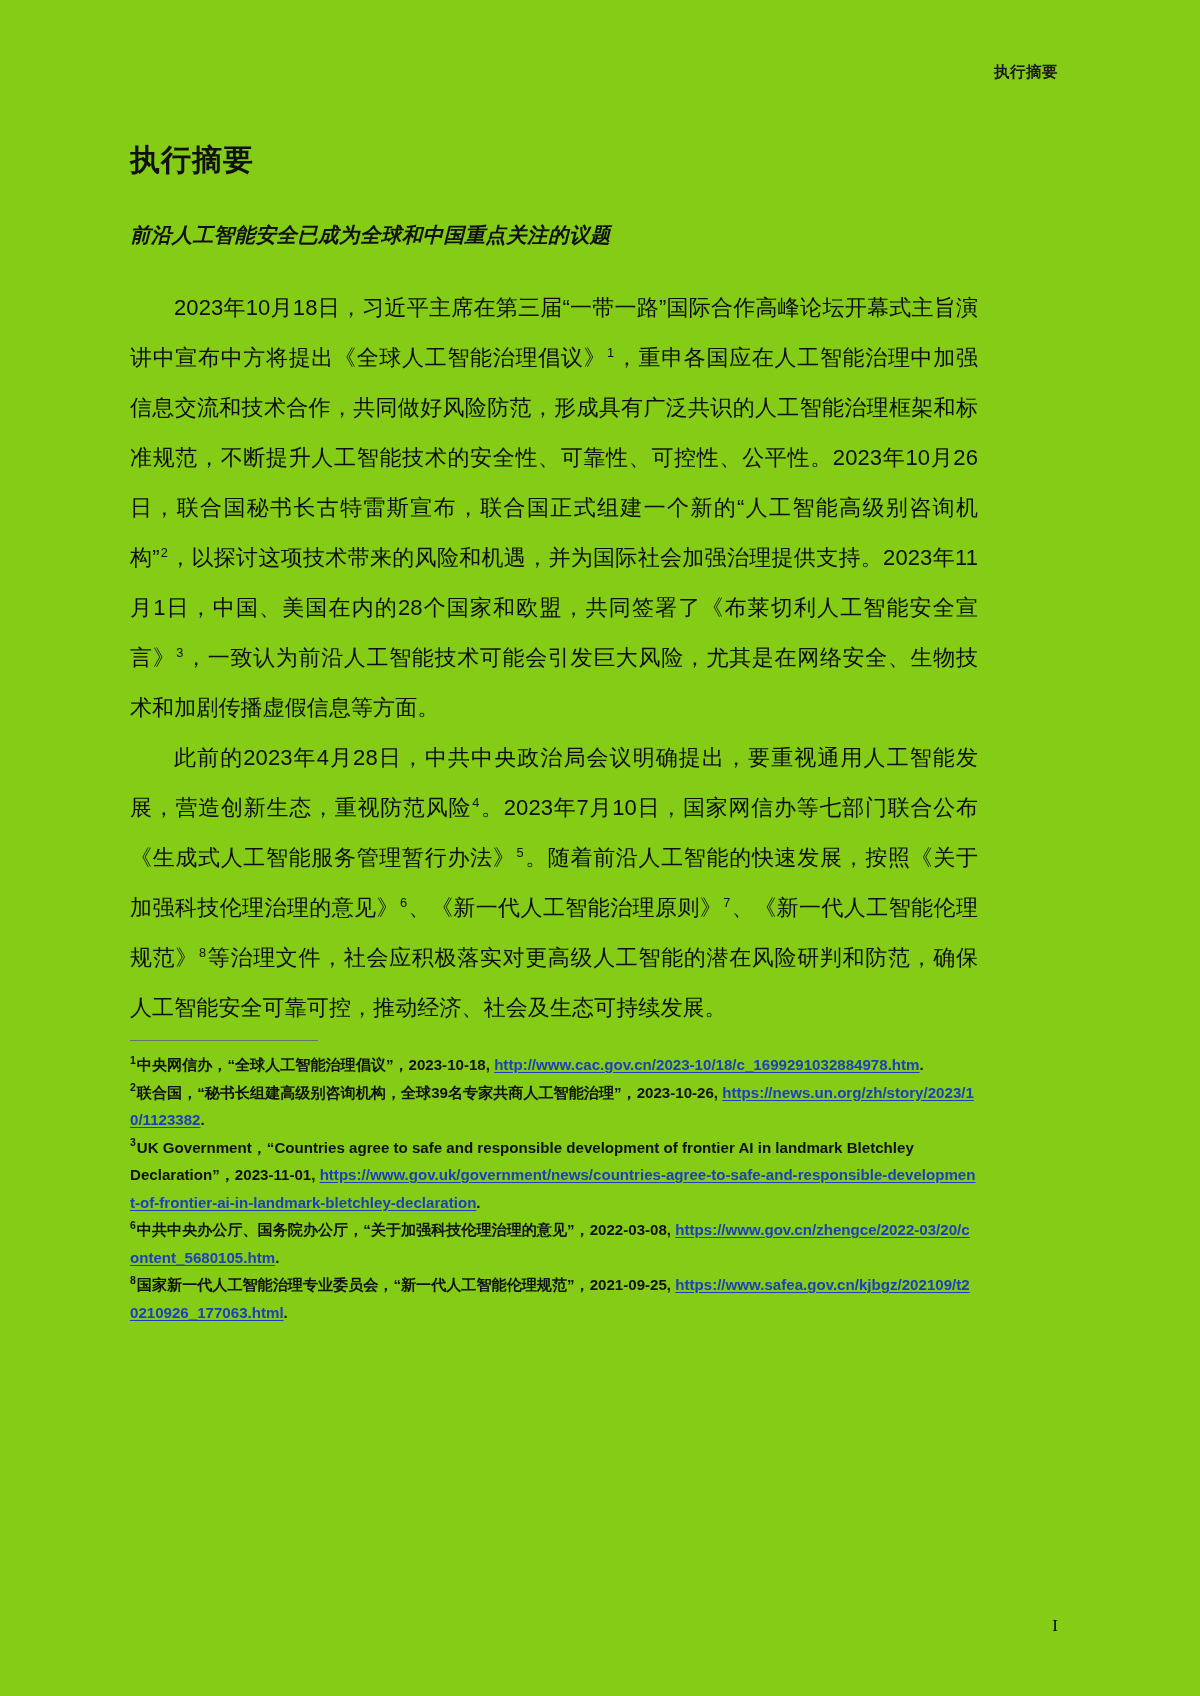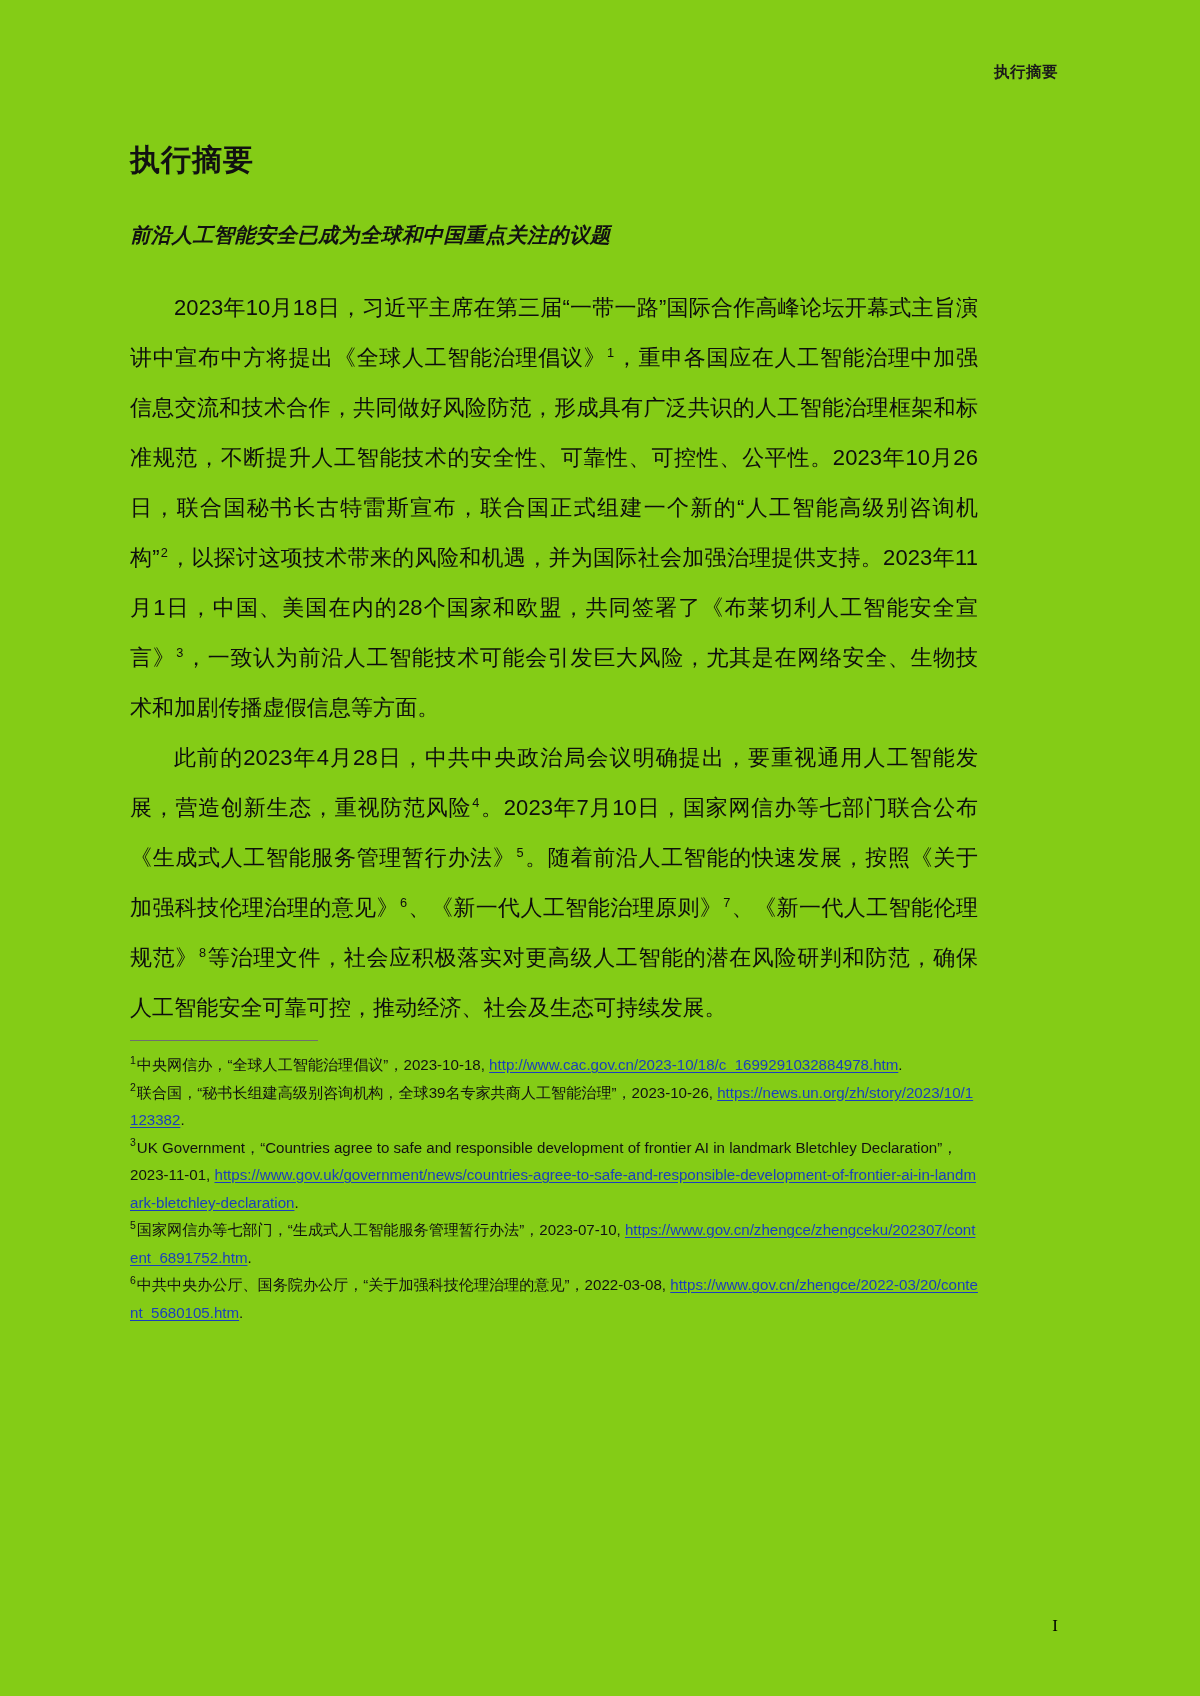--- a/index.html
+++ b/index.html
@@ -80,20 +80,21 @@
     line-height: 0;
     padding: 0 1px;
   }
 
   
   .footnote-area {
     position: absolute;
     left: 130px;
     top: 1040px;
     width: 848px;
+    font-weight: bold;
   }
   .footnote-rule {
     width: 188px;
     height: 0;
     border-top: 1.6px solid #6f6f6f;
     margin: 0 0 10px 0;
   }
   .footnotes {
     font-family: "Liberation Sans", "DejaVu Sans", sans-serif;
     font-size: 15.1px;
@@ -166,30 +167,30 @@
         <span class="marker">2</span><span>联合国，“秘书长组建高级别咨询机构，全球39名专家共商人工智能治理”，2023-10-26,</span>
         <a class="link" href="#">https://news.un.org/zh/story/2023/10/1123382</a><span>.</span>
       </div>
 
       <div class="footnote">
         <span class="marker">3</span><span>UK Government，“Countries agree to safe and responsible development of frontier AI in landmark Bletchley Declaration”，2023-11-01,</span>
         <a class="link" href="#">https://www.gov.uk/government/news/countries-agree-to-safe-and-responsible-development-of-frontier-ai-in-landmark-bletchley-declaration</a><span>.</span>
       </div>
 
 
-      <div class="footnote">
-        <span class="marker">5</span><span>国家网信办等七部门，“生成式人工智能服务管理暂行办法”，2023-07-10,</span>
-        <a class="link" href="#">https://www.gov.cn/zhengce/zhengceku/202307/content_6891752.htm</a><span>.</span>
-      </div>
 
       <div class="footnote">
         <span class="marker">6</span><span>中共中央办公厅、国务院办公厅，“关于加强科技伦理治理的意见”，2022-03-08,</span>
         <a class="link" href="#">https://www.gov.cn/zhengce/2022-03/20/content_5680105.htm</a><span>.</span>
       </div>
 
 
+      <div class="footnote">
+        <span class="marker">8</span><span>国家新一代人工智能治理专业委员会，“新一代人工智能伦理规范”，2021-09-25,</span>
+        <a class="link" href="#">https://www.safea.gov.cn/kjbgz/202109/t20210926_177063.html</a><span>.</span>
+      </div>
 
     </div>
   </div>
 
   <div class="page-number">I</div>
 
 </div>
 
 </body></html>

